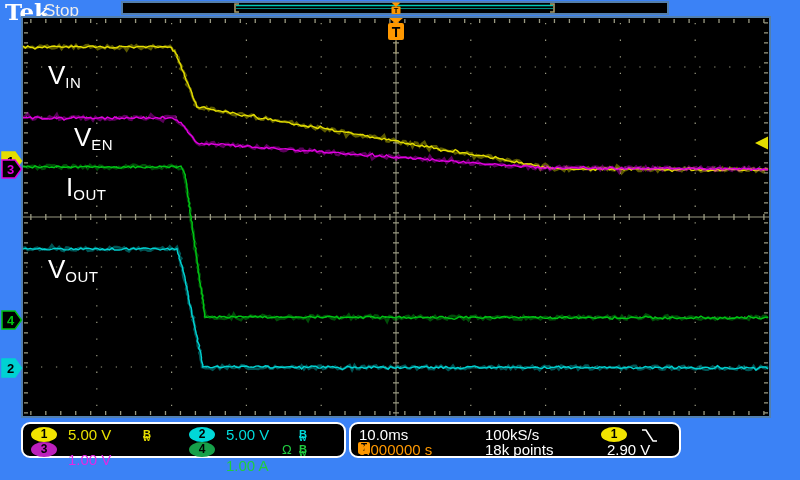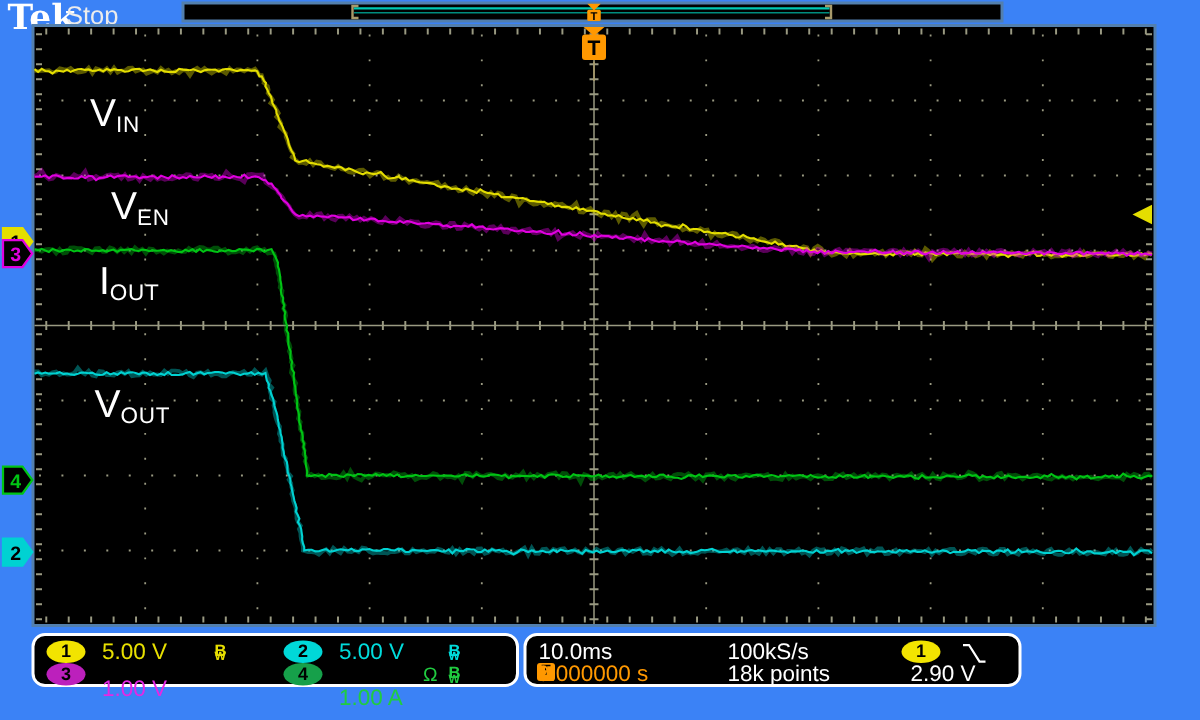--- a/index.html
+++ b/index.html
@@ -84,24 +84,24 @@
       <text x="10.5" y="325" text-anchor="middle" font-size="13" font-weight="bold" fill="#00c414" font-family="Liberation Sans,sans-serif">4</text>
       <path d="M2,359 L15,359 L21.5,368 L15,377 L2,377 Z" fill="#00d2d2" stroke="#00d2d2" stroke-width="1.5"></path>
       <text x="10.5" y="373" text-anchor="middle" font-size="13" font-weight="bold" fill="#000" font-family="Liberation Sans,sans-serif">2</text>
       <polygon points="389,18 403,18 396,24" fill="#ff9800"></polygon>
       <rect x="388" y="23" width="16" height="17" rx="2" fill="#ff9800"></rect>
       <text x="396" y="36.5" text-anchor="middle" font-size="14" font-weight="bold" fill="#000" font-family="Liberation Sans,sans-serif">T</text>
       <line x1="396" y1="41" x2="396" y2="54" stroke="#a89a6a" stroke-width="1"></line>
       <polygon points="755,143 768,136.5 768,149.5" fill="#e4de00"></polygon>
     </svg>
 
-  <div class="tl" style="left:60px;top:62px;"><span class="b">V</span><span class="s">IN</span></div>
+  <div class="tl" style="left:48px;top:62px;"><span class="b">V</span><span class="s">IN</span></div>
   <div class="tl" style="left:74px;top:124px;"><span class="b">V</span><span class="s">EN</span></div>
   <div class="tl" style="left:66px;top:174px;"><span class="b">I</span><span class="s">OUT</span></div>
-  <div class="tl" style="left:63px;top:256px;"><span class="b">V</span><span class="s">OUT</span></div>
+  <div class="tl" style="left:48px;top:256px;"><span class="b">V</span><span class="s">OUT</span></div>
 
   <div class="box" style="left:21px;width:325px;">
     <span class="badge" style="left: 8px; top: 3px; background: rgb(242, 228, 0);" id="bg1">1</span>
     <span class="rd" style="left: 45px; top: 3px; color: rgb(232, 224, 0);" id="tx1">5.00 V</span>
     <span class="bw" style="left: 120px; top: 4px; color: rgb(232, 224, 0);" id="bw1"><span>B</span><sub>W</sub></span>
     <span class="badge" style="left: 166px; top: 3px; background: rgb(0, 216, 216);" id="bg2">2</span>
     <span class="rd" style="left: 203px; top: 3px; color: rgb(0, 220, 220);" id="tx2">5.00 V</span>
     <span class="bw" style="left: 276px; top: 4px; color: rgb(0, 220, 220);" id="bw2"><span>B</span><sub>W</sub></span>
     <span class="badge" style="left: 8px; top: 18px; background: rgb(188, 32, 188);" id="bg3">3</span>
     <span class="rd" style="left: 45px; top: 28px; color: rgb(228, 40, 228);" id="tx3">1.00 V</span>

